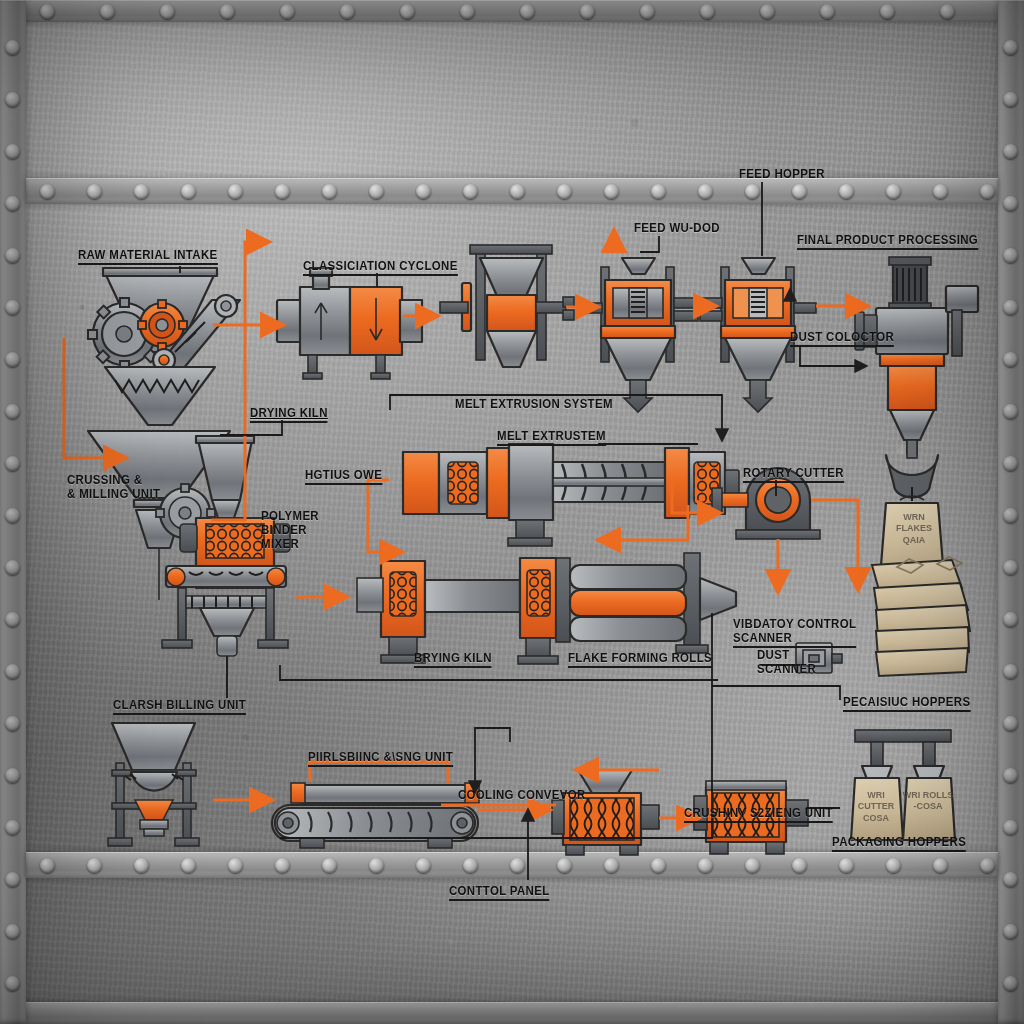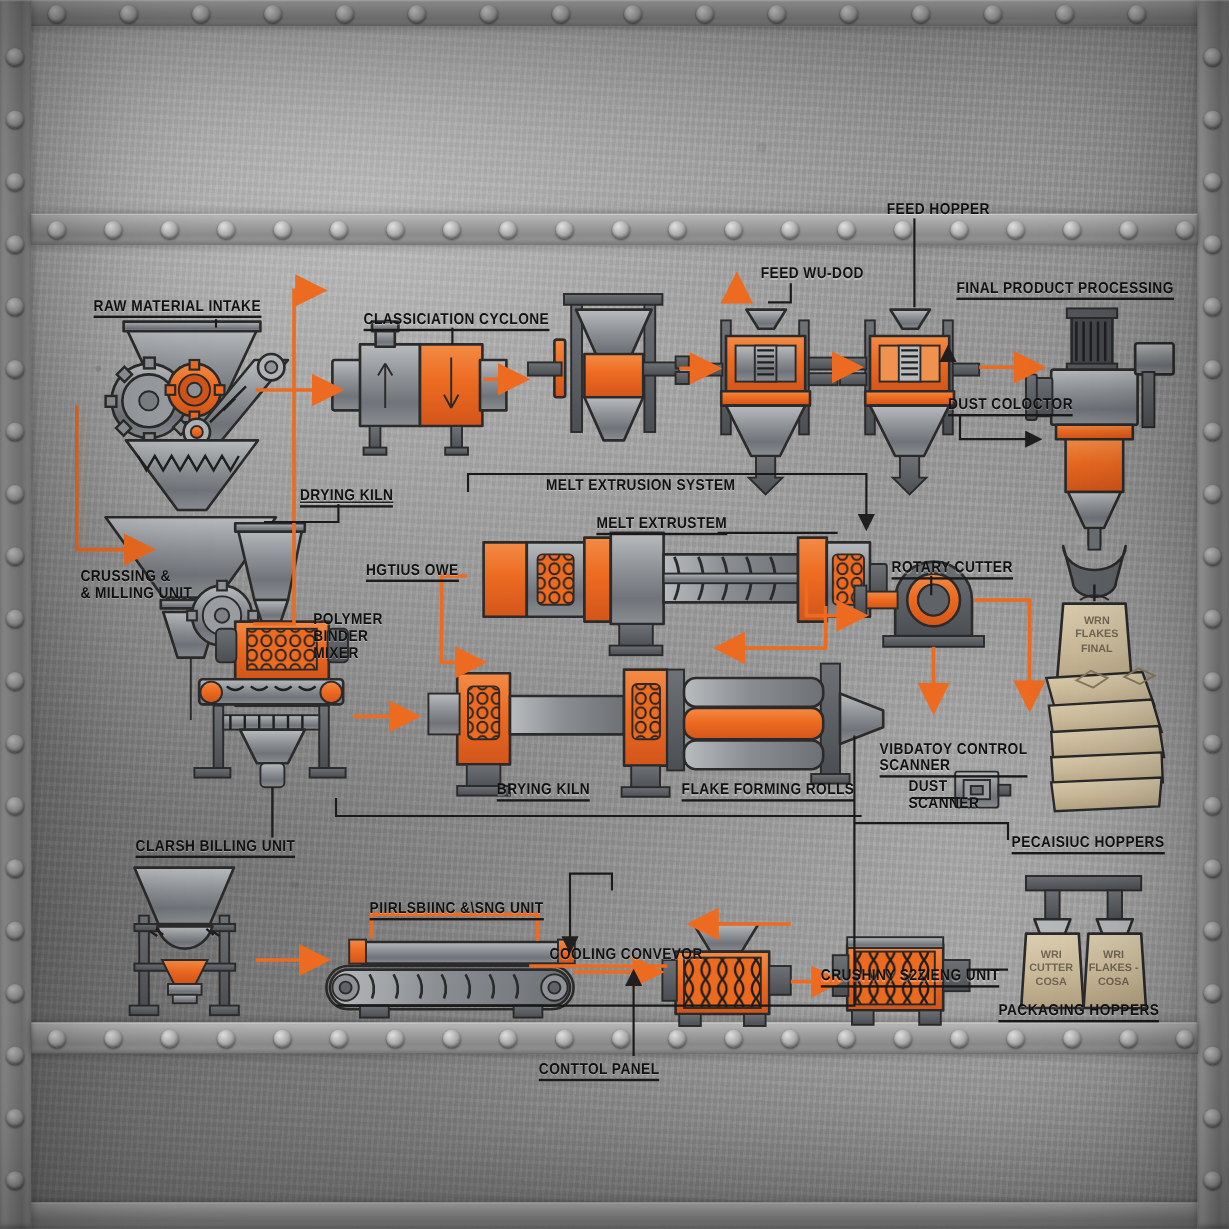--- a/index.html
+++ b/index.html
@@ -674,22 +674,22 @@
       <div style="position: absolute; left: 832px; top: 835px;">
         <div class="lb u" style="position: relative;">PACKAGING HOPPERS</div>
       </div>
       <div style="position: absolute; left: 449px; top: 884px;">
         <div class="lb u" style="position: relative;">CONTTOL PANEL</div>
       </div>
     </div>
 
   <div class="bagtxt" style="left:885px;top:512px;width:58px;font-size:9px;">WRN
 FLAKES
-FINAL</div>
+QAIA</div>
   <div class="bagtxt" style="left:850px;top:790px;width:52px;font-size:9px;">WRI
 CUTTER
 COSA</div>
   <div class="bagtxt" style="left:902px;top:790px;width:52px;font-size:9px;">WRI
-FLAKES
+ROLLS
 -COSA</div>
 
   <div class="vign"></div>
 </div>
 
 </body></html>

